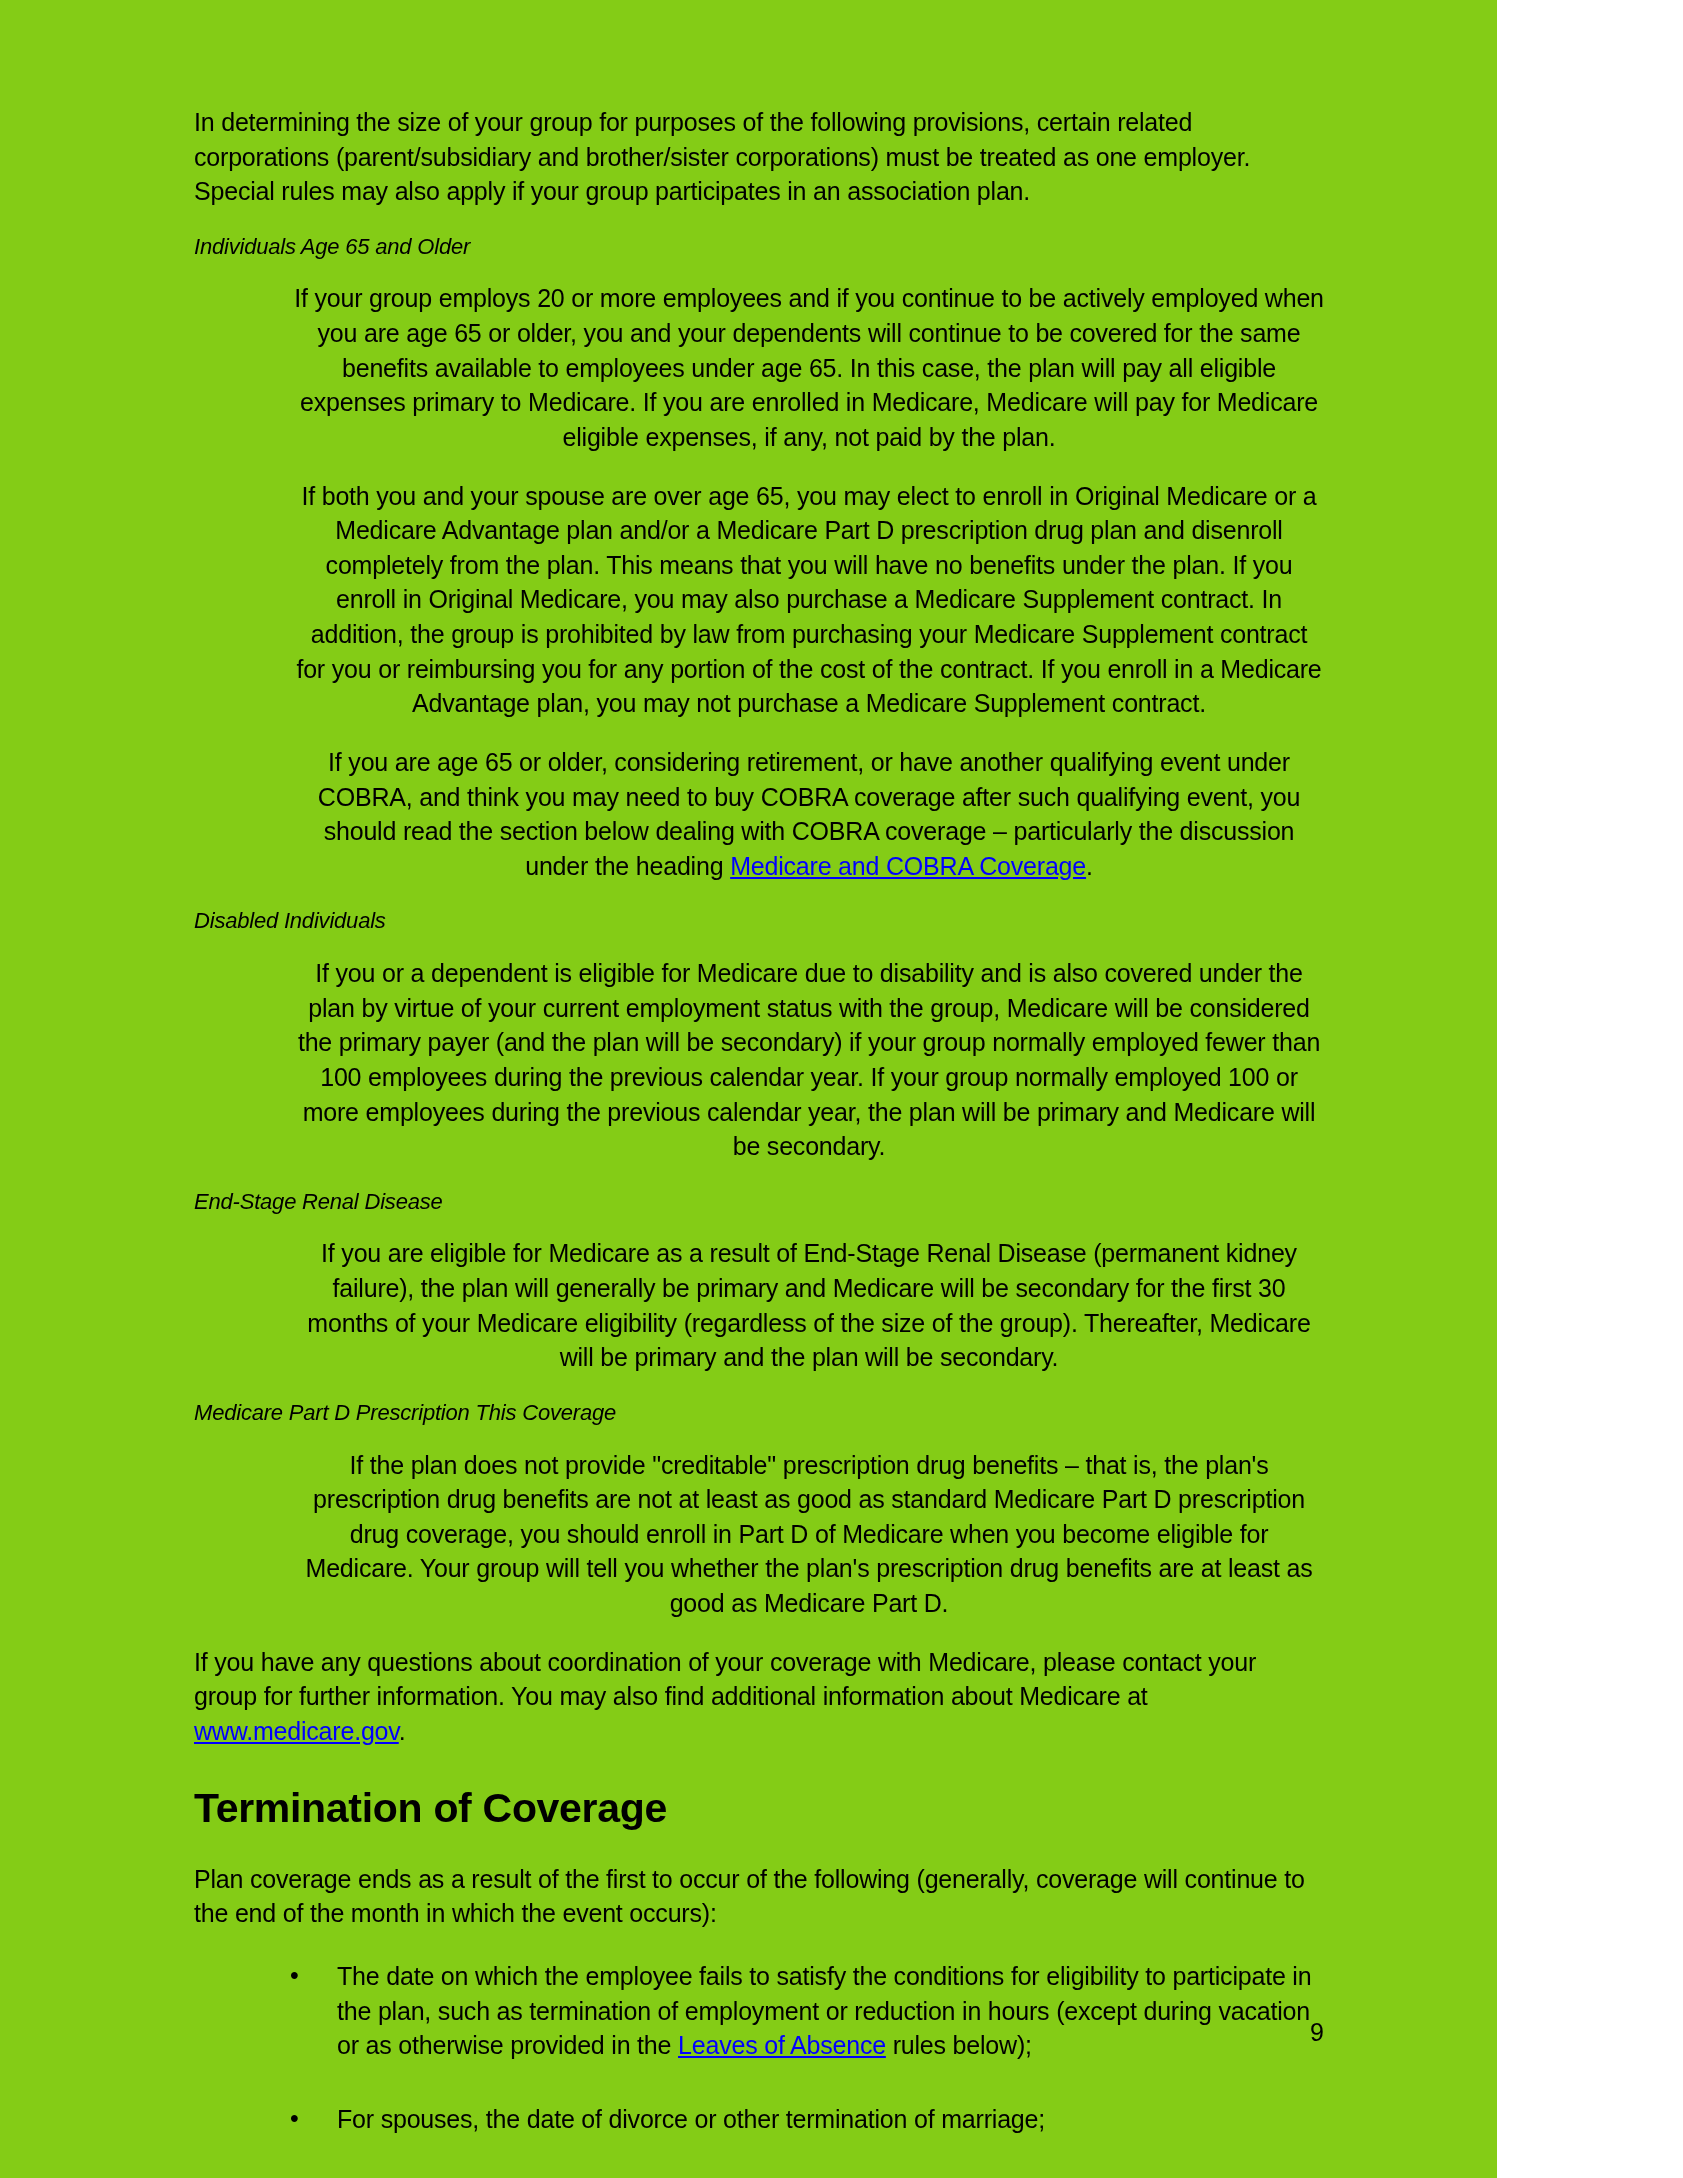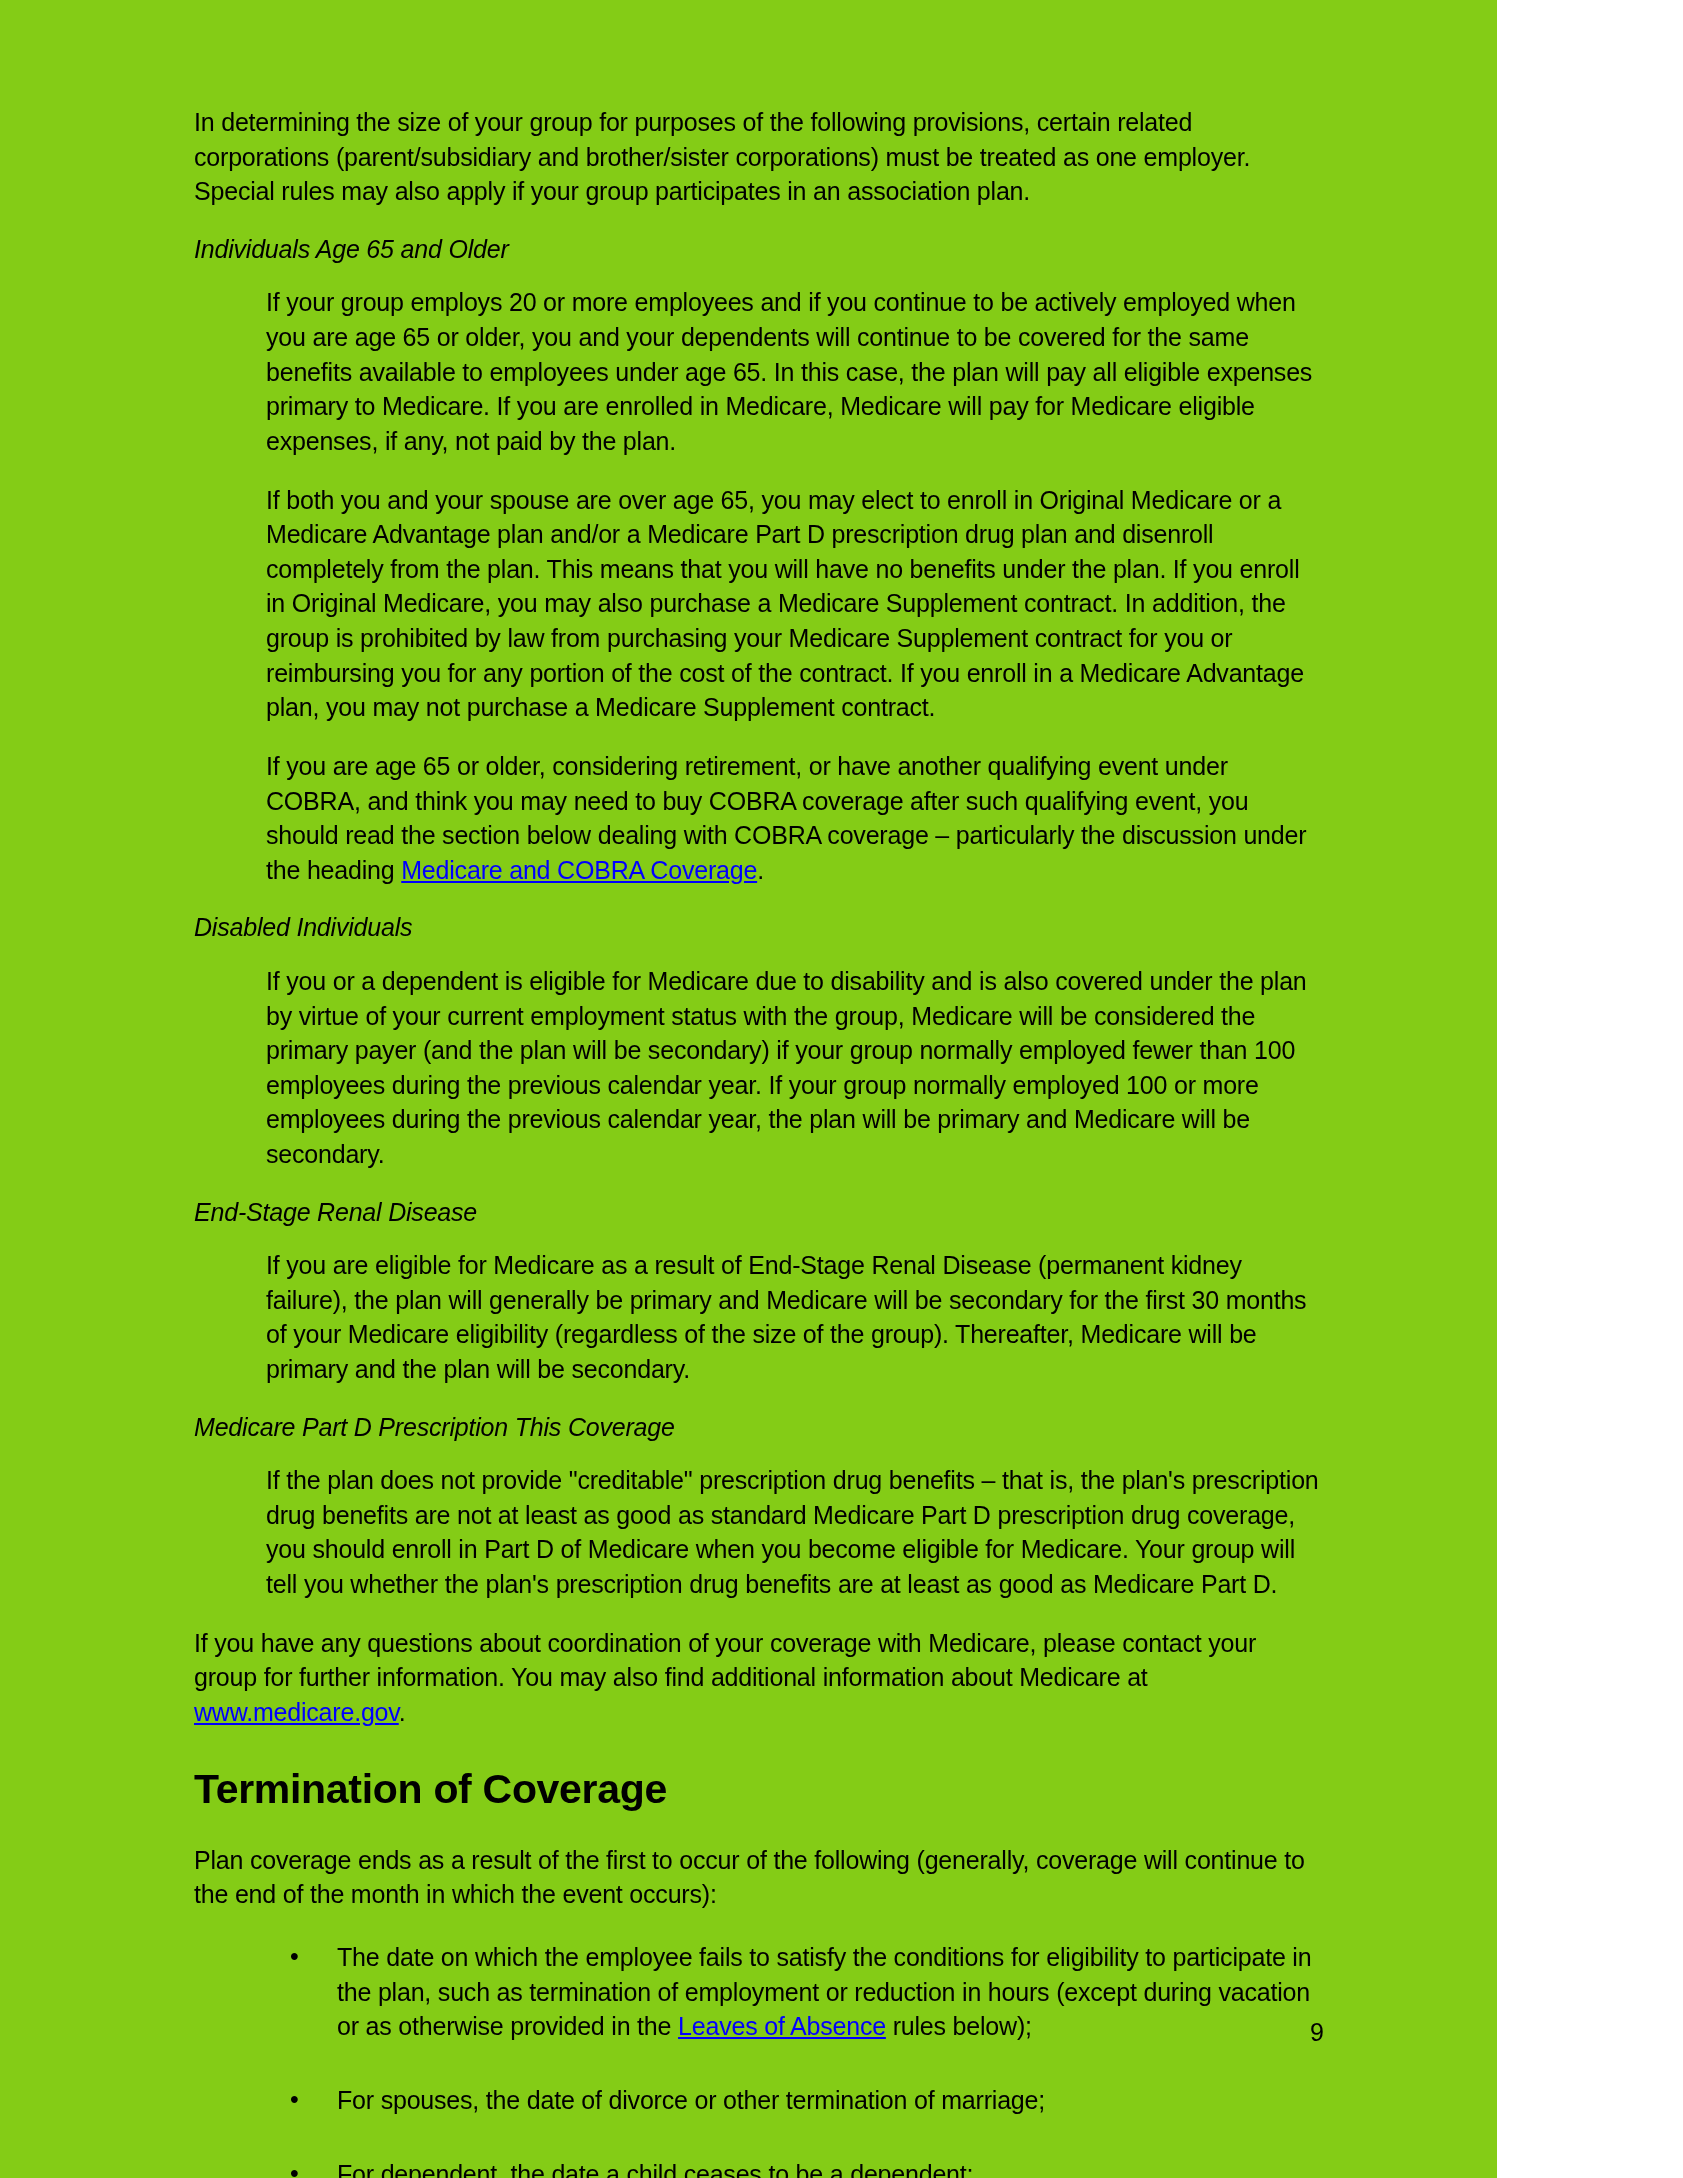--- a/index.html
+++ b/index.html
@@ -29,30 +29,30 @@
     letter-spacing: -0.2px;
   }
   p {
     margin: 0;
   }
   .para-flush {
     margin: 0 0 0 0;
     text-align: left;
   }
   .para-indent {
-    margin: 0 0 0 72px;
-    text-align: left;
+    margin: 0 0 0 100px;
+    text-align: center;
   }
   .gap-sm { height: 20px; }
   .gap-md { height: 24px; }
   .gap-lg { height: 28px; }
   .gap-xl { height: 34px; }
   .sub-heading {
     font-style: italic;
-    font-size: 25px;
+    font-size: 22px;
     line-height: 1.3;
     margin: 0;
     letter-spacing: -0.2px;
   }
   .section-heading {
     font-weight: bold;
     font-size: 41px;
     line-height: 1.25;
     margin: 0;
     letter-spacing: -0.3px;

